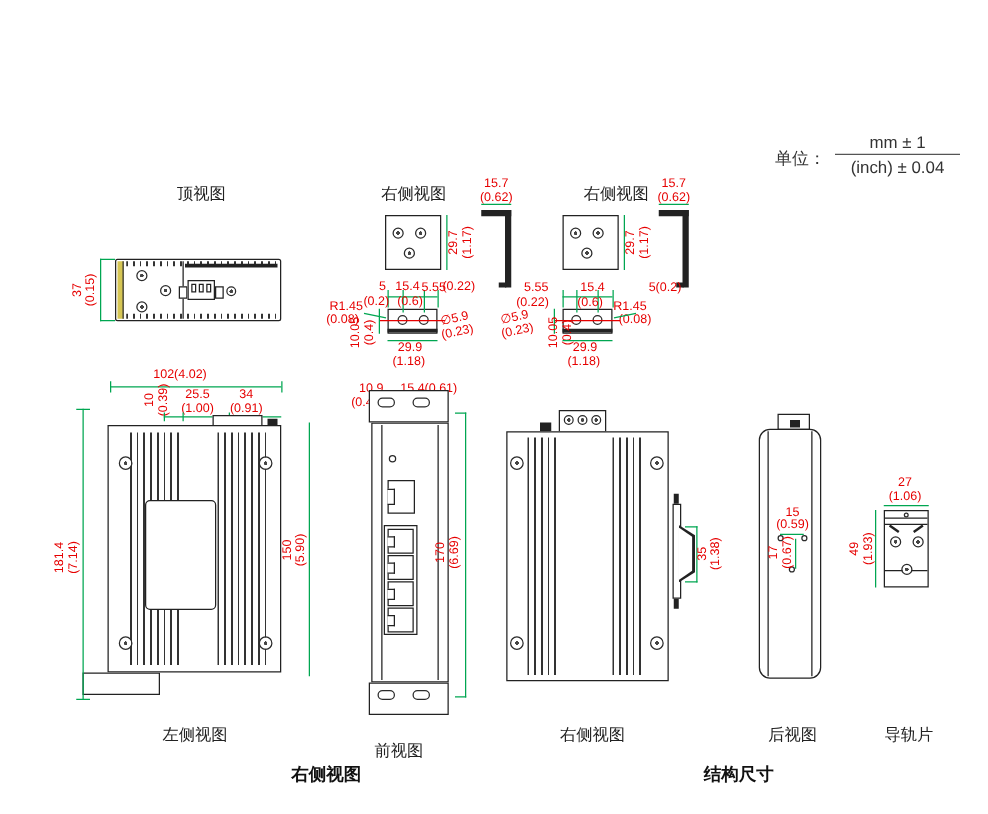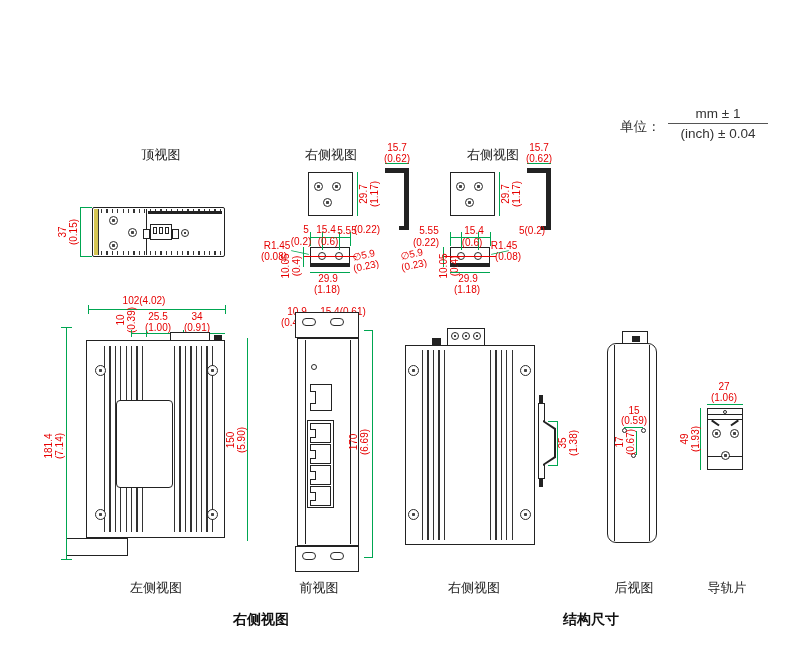--- a/index.html
+++ b/index.html
@@ -258,21 +258,21 @@
     <span>150</span>
     <span>(5.90)</span>
   </div>
   <div class="gl" style="left:372px;top:330px;width:1px;height:228px;"></div>
   <div class="gl" style="left:364px;top:330px;width:9px;height:1px;"></div>
   <div class="gl" style="left:364px;top:557px;width:9px;height:1px;"></div>
   <div class="dim rot" style="left:359px;top:442px;">
     <span>170</span>
     <span>(6.69)</span>
   </div>
-  <div class="lbl" style="left:319px;top:580px;">前视图</div>
+  <div class="lbl" style="left:319px;top:593px;">前视图</div>
 
   <div class="box" style="left:447px;top:328px;width:38px;height:18px;"></div>
   <div class="screw" style="left:451px;top:332px;width:8px;height:8px;"></div>
   <div class="screw" style="left:462px;top:332px;width:8px;height:8px;"></div>
   <div class="screw" style="left:473px;top:332px;width:8px;height:8px;"></div>
   <div class="fill" style="left:432px;top:338px;width:9px;height:7px;"></div>
   <div class="box" style="left:405px;top:345px;width:130px;height:200px;"></div>
   <div class="fins" style="left:422px;top:350px;width:26px;height:190px;"></div>
   <div class="fins" style="left:490px;top:350px;width:24px;height:190px;"></div>
   <div class="screw" style="left:407.5px;top:364.5px;width:11px;height:11px;"></div>

